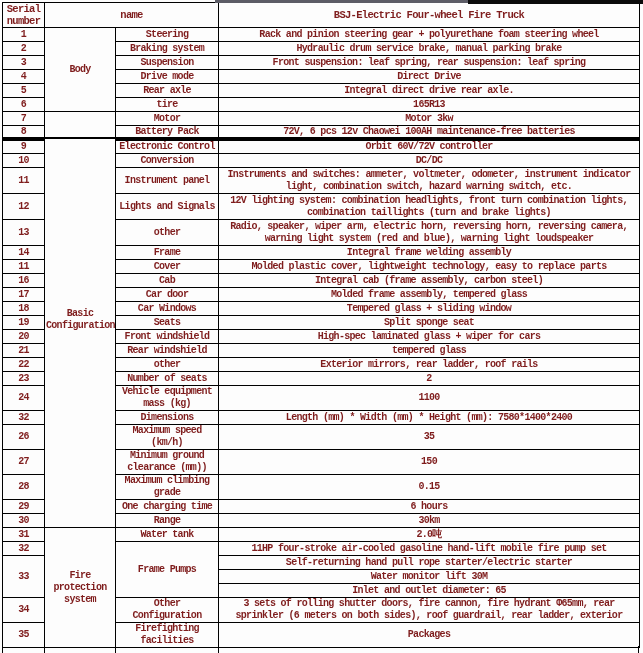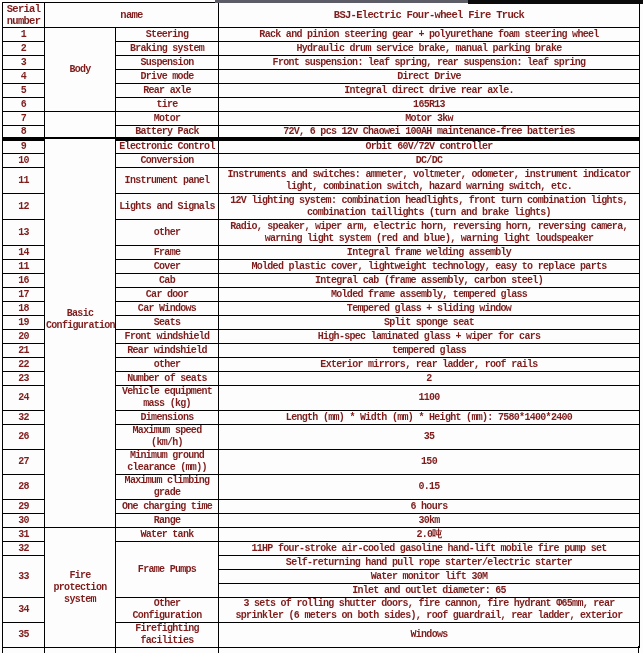--- a/index.html
+++ b/index.html
@@ -216,21 +216,21 @@
           <td>Inlet and outlet diameter: 65</td>
         </tr>
 <tr class="d">
           <td>34</td>
           <td>Other Configuration</td>
           <td>3 sets of rolling shutter doors, fire cannon, fire hydrant Φ65mm, rear sprinkler (6 meters on both sides), roof guardrail, rear ladder, exterior</td>
         </tr>
 <tr class="d">
           <td>35</td>
           <td>Firefighting facilities</td>
-          <td>Windows</td>
+          <td>Packages</td>
         </tr>
 </tbody>
 </table>
 
 <div class="artifact" id="art-gray"></div>
 <div class="artifact" id="art-black"></div>
 <div class="artifact" id="thick-line"></div>
 <div class="stub" id="stub1"></div>
 <div class="stub" id="stub2"></div>
 <div class="stub" id="stub3"></div>

